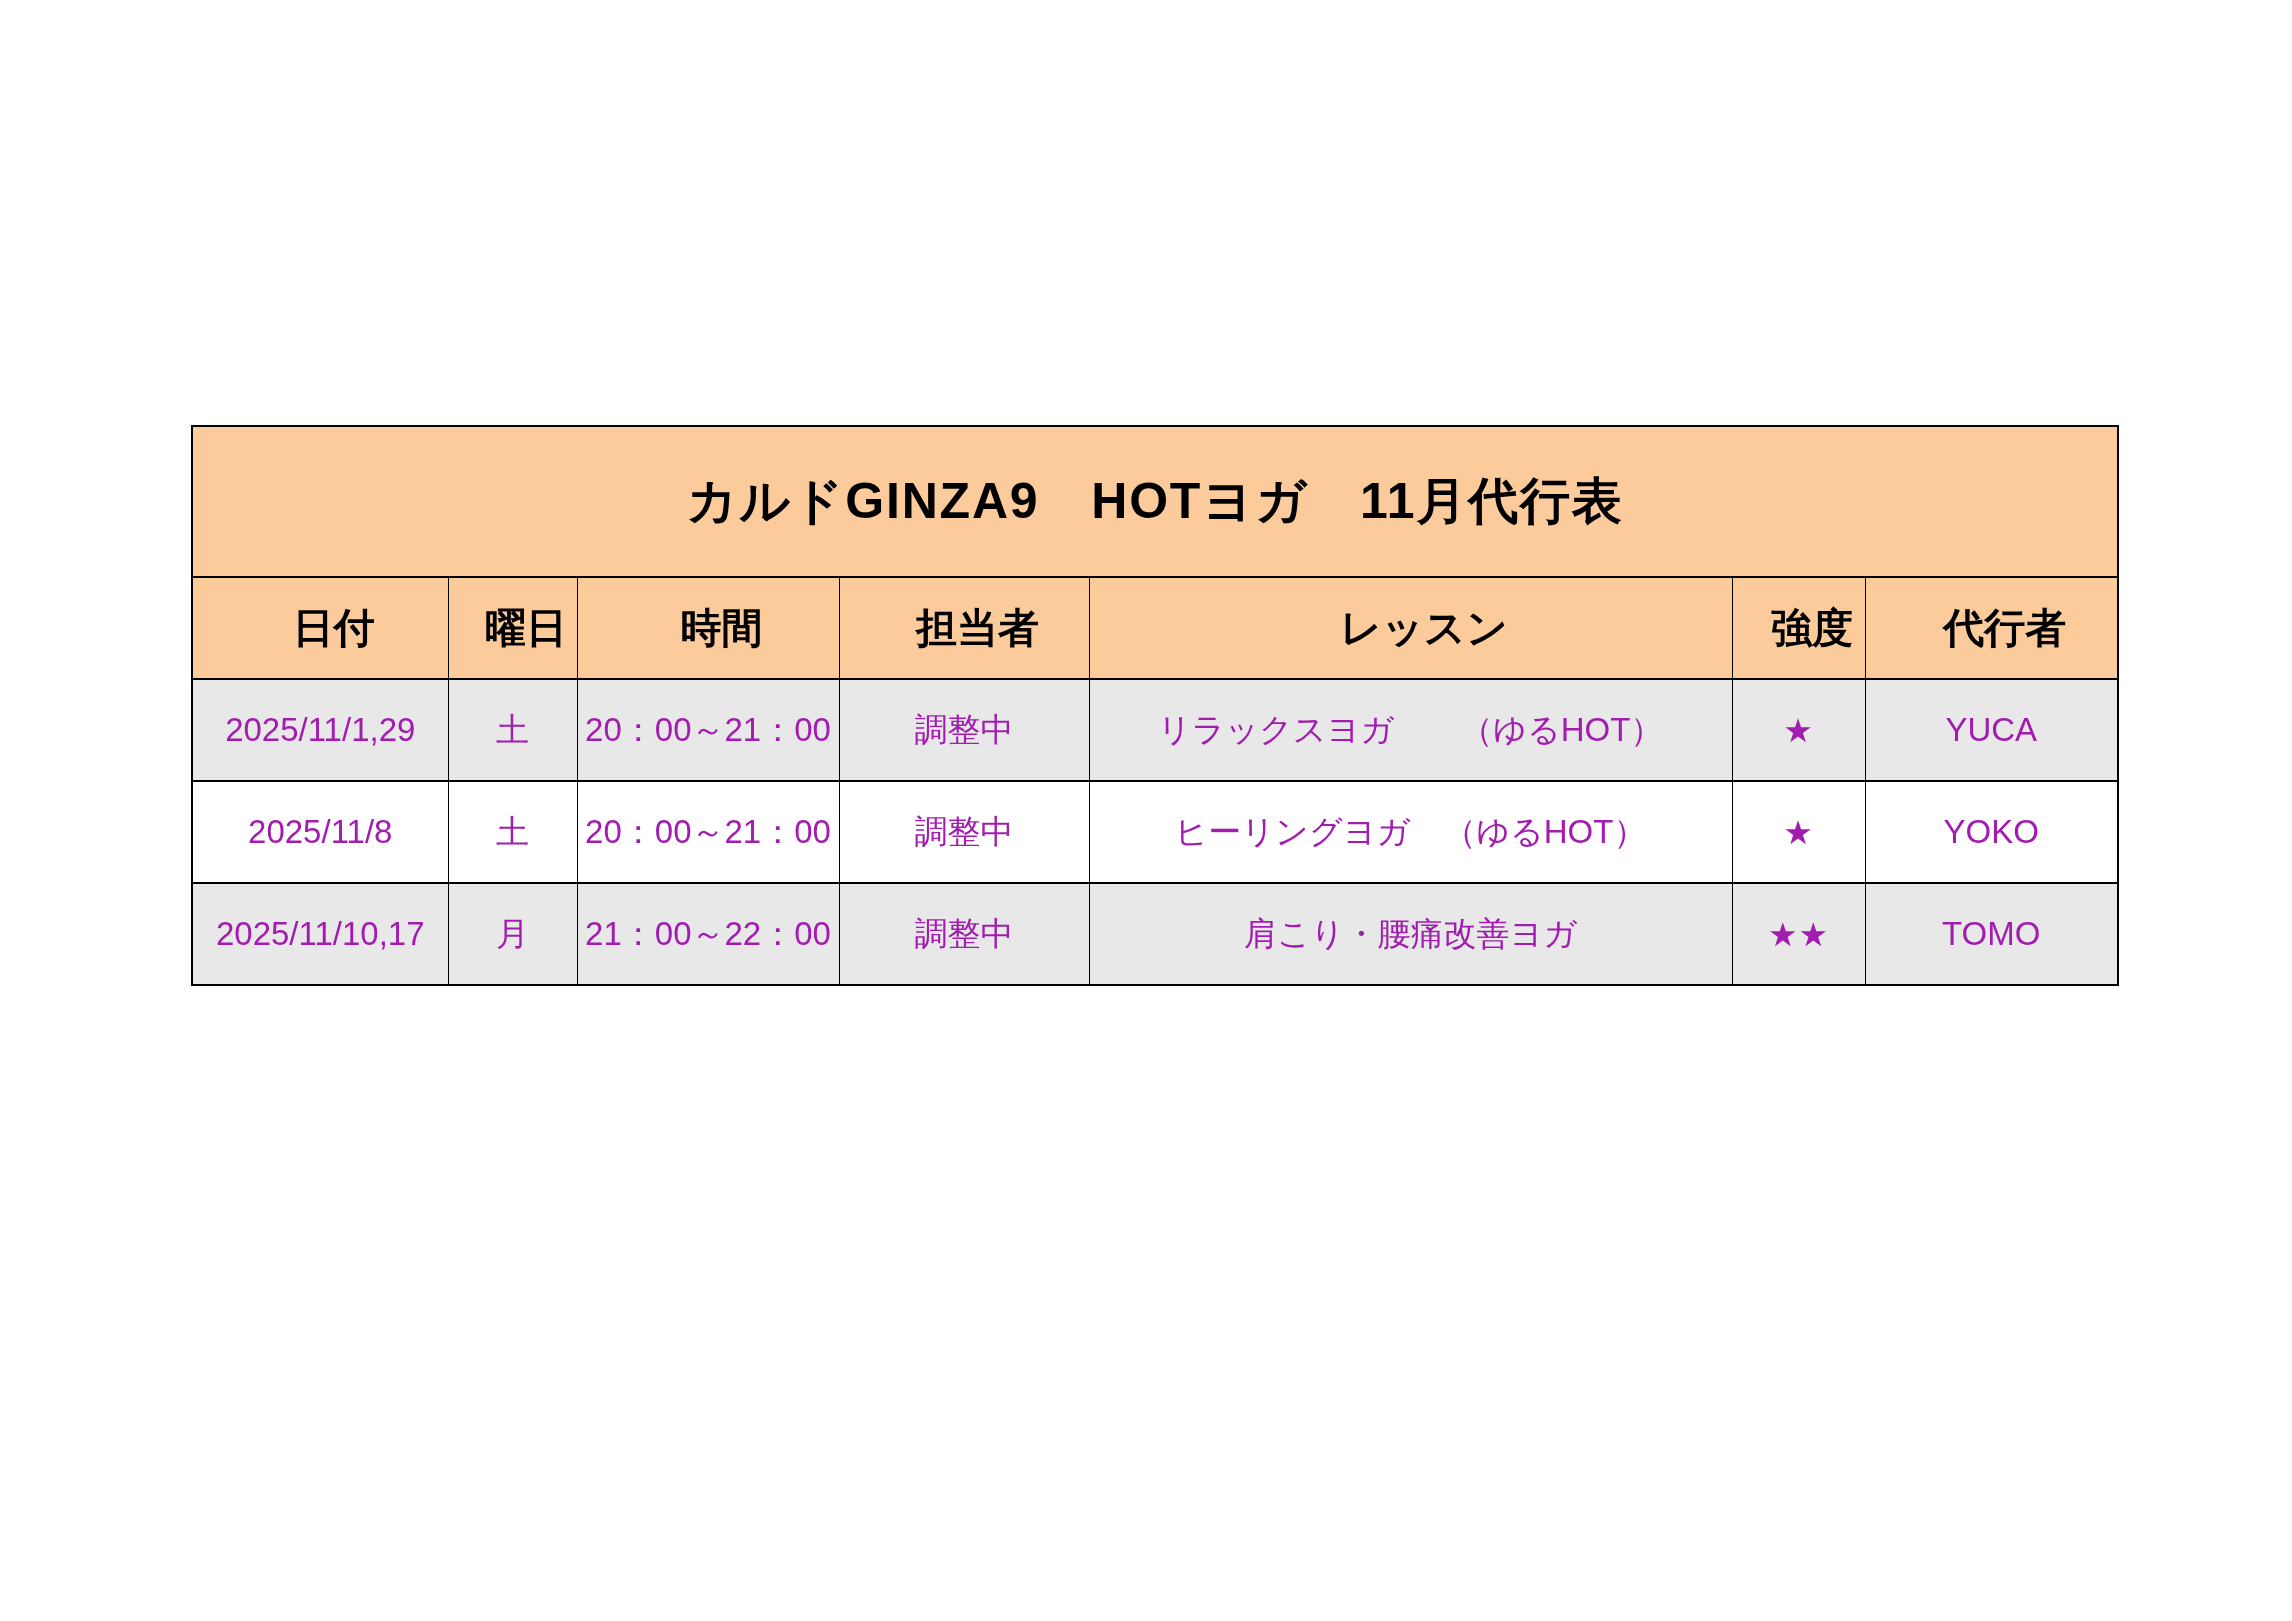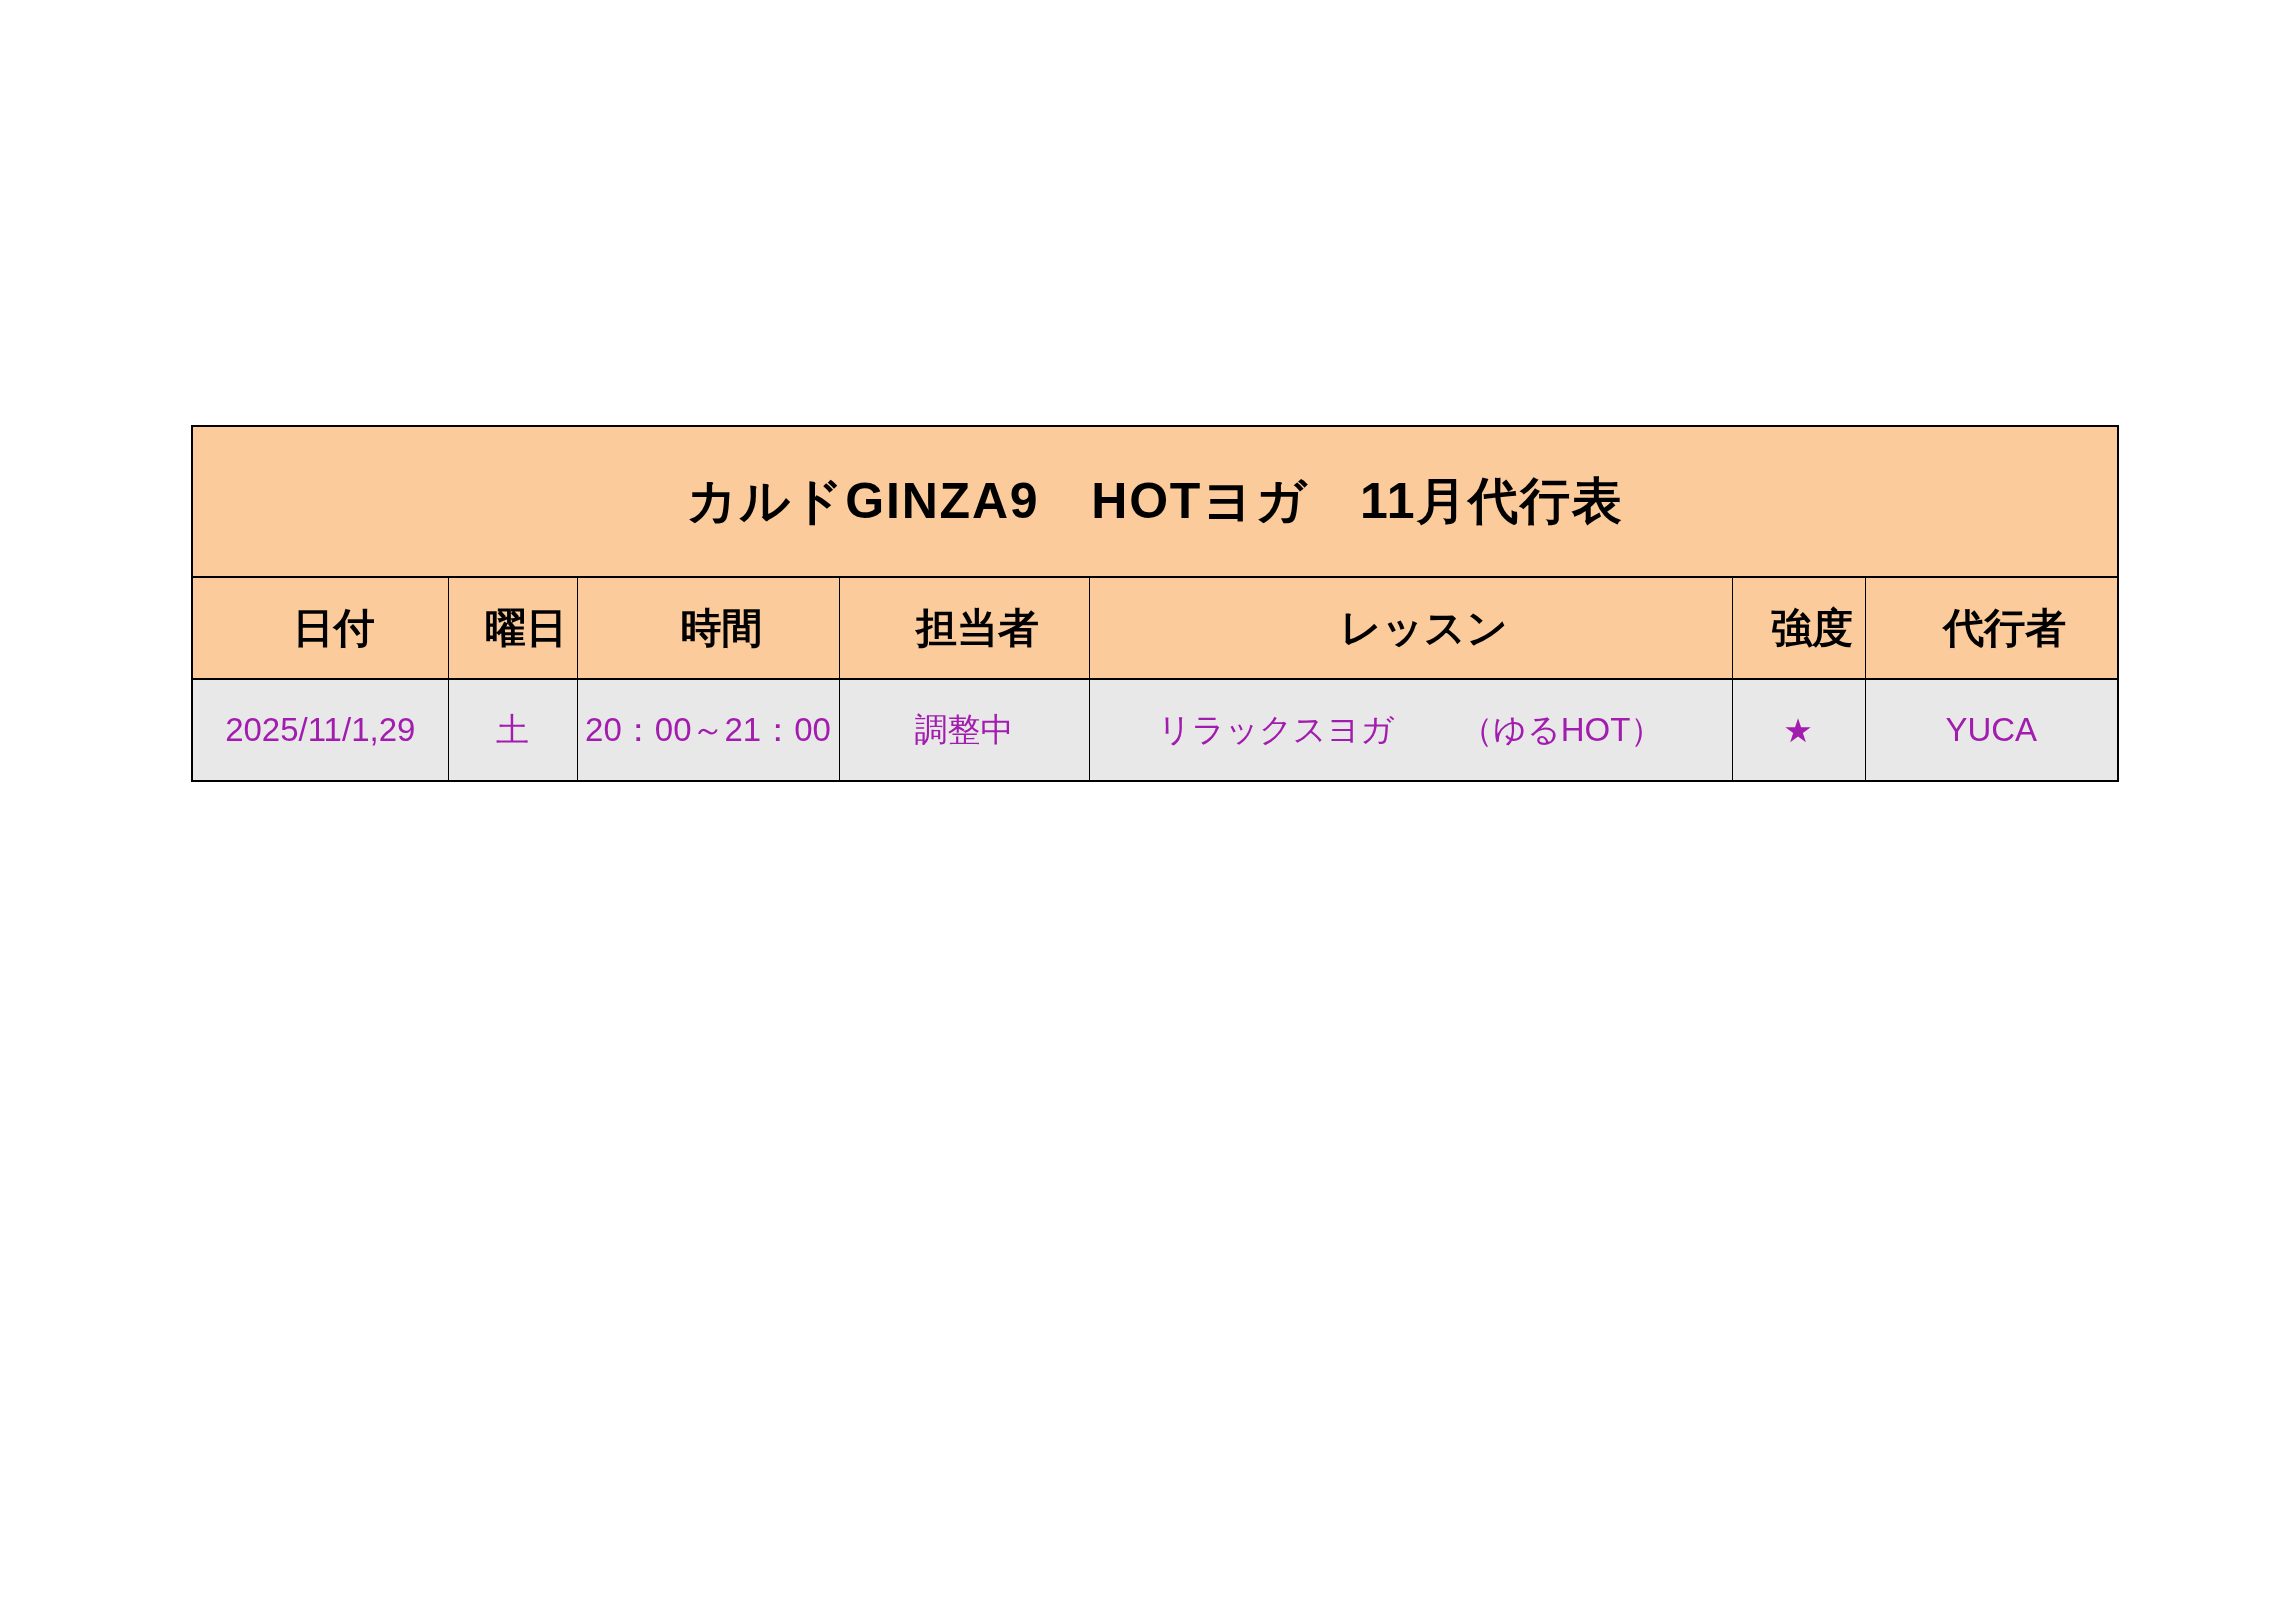--- a/index.html
+++ b/index.html
@@ -98,16 +98,34 @@
     <tbody class="data">
       <tr>
         <td>2025/11/1,29</td>
         <td>土</td>
         <td>20：00～21：00</td>
         <td>調整中</td>
         <td>リラックスヨガ　　（ゆるHOT）</td>
         <td class="intensity">★</td>
         <td>YUCA</td>
       </tr>
+      <tr>
+        <td>2025/11/8</td>
+        <td>土</td>
+        <td>20：00～21：00</td>
+        <td>調整中</td>
+        <td>ヒーリングヨガ　（ゆるHOT）</td>
+        <td class="intensity">★</td>
+        <td>YOKO</td>
+      </tr>
+      <tr>
+        <td>2025/11/10,17</td>
+        <td>月</td>
+        <td>21：00～22：00</td>
+        <td>調整中</td>
+        <td>肩こり・腰痛改善ヨガ</td>
+        <td class="intensity">★★</td>
+        <td>TOMO</td>
+      </tr>
     </tbody>
   </table>
 </div>
 
 
 </body></html>

